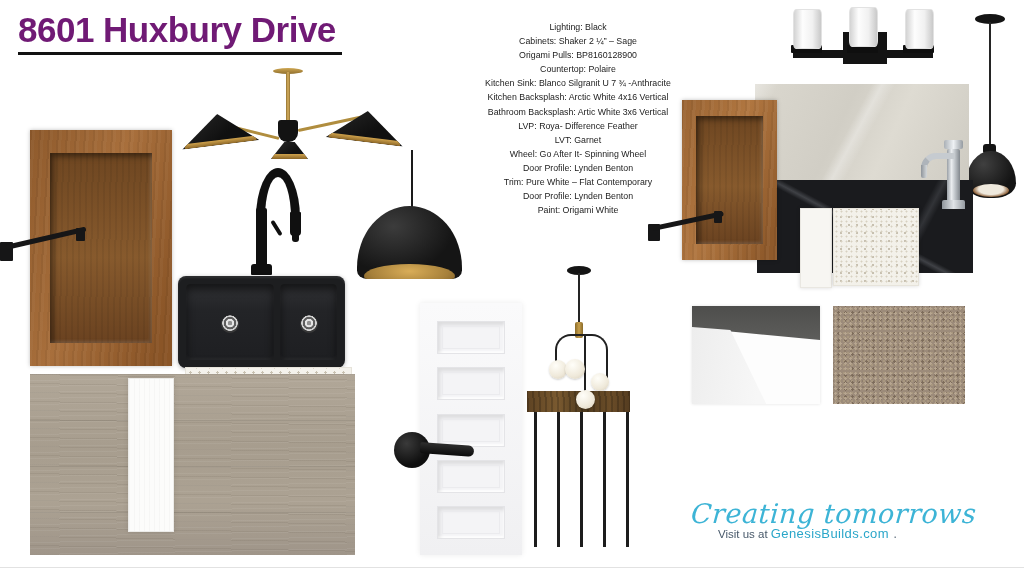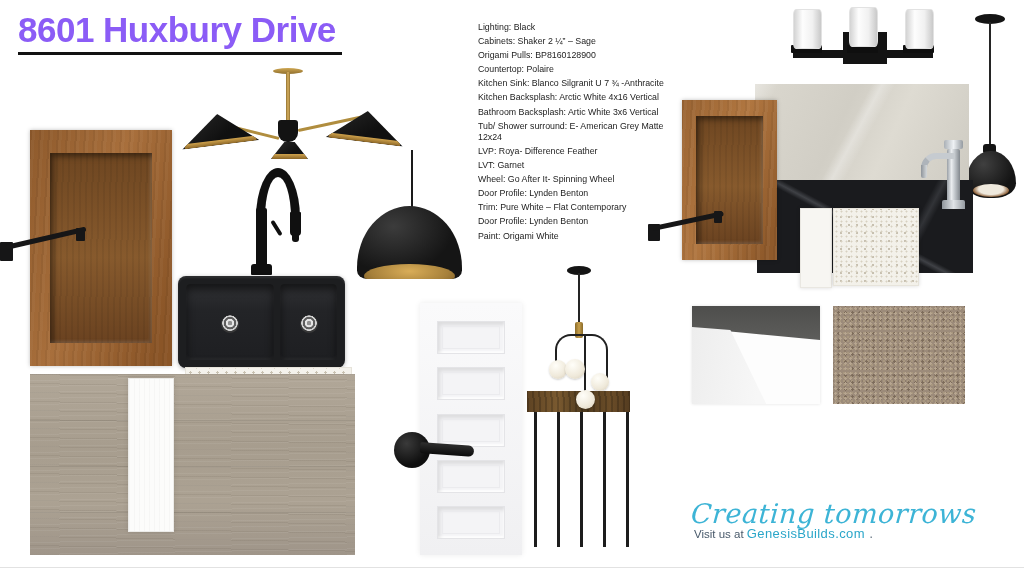--- a/index.html
+++ b/index.html
@@ -1,25 +1,25 @@
 <!DOCTYPE html>
 <html><head>
 <meta charset="utf-8">
 <style>
   html,body{margin:0;padding:0;background:#fff;}
   .board{position:relative;width:1024px;height:575px;background:#ffffff;overflow:hidden;
          font-family:"Liberation Sans", sans-serif;}
   .abs{position:absolute;}
 
   
-  .title{left:18px;top:10px;font-size:35px;font-weight:800;color:#8b5cf6;
+  .title{left:18px;top:10px;font-size:35px;font-weight:800;color:#701a75;
          border-bottom:3px solid #111;padding:0 6px 2px 0;letter-spacing:-.5px;}
 
   
-  .specs{left:478px;top:22px;width:200px;}
+  .specs{left:478px;top:22px;width:200px;text-align:center;}
   .spec-line{font-size:8.8px;line-height:11.2px;color:#1c1c1c;margin-bottom:2.9px;}
 
   
   .cab{background:
         repeating-linear-gradient(93deg,rgba(0,0,0,.05) 0 2px,rgba(255,255,255,.03) 2px 5px,transparent 5px 9px),
         linear-gradient(110deg,#8e5a2c,#a86f3c 45%,#8a5527 90%);
        box-shadow:0 0 4px rgba(0,0,0,.25);}
   .cab-panel{position:absolute;background:
         repeating-linear-gradient(91deg,rgba(0,0,0,.06) 0 2px,transparent 2px 6px),
         linear-gradient(180deg,#6e4621,#875a2d 55%,#6a4220);
@@ -217,21 +217,21 @@
                          radial-gradient(#8d7c6b .8px,transparent 1px);
         background-size:5px 5px,7px 7px,4px 4px,6px 6px;
         background-position:0 0,2px 3px,1px 1px,3px 0;}
 
   
   .notes{left:692px;top:421px;width:304px;color:#111;}
   .note-p{font-size:9.8px;line-height:13.2px;margin:0 0 5px 0;}
   .logo{left:690px;top:498px;width:230px;}
   .tagline{font-family:"DejaVu Serif", serif;font-style:italic;font-size:27px;color:#3db4d6;
            letter-spacing:.5px;transform:skewX(-4deg);transform-origin:left bottom;white-space:nowrap;}
-  .visit{margin-top:-5px;padding-left:4px;white-space:nowrap;}
+  .visit{margin-top:-5px;padding-left:4px;white-space:nowrap;margin-left:24px;}
   .visit-prefix{font-size:11.5px;color:#48596a;}
   .visit-site{font-size:13px;color:#2aa6c9;letter-spacing:.4px;}
   .visit-suffix{font-size:12px;color:#5a6a78;}
 
   .bottom-edge{left:0;top:567px;width:1024px;height:1px;background:#e2e2e2;}
 </style>
 </head>
 <body>
 
 <div class="board">
@@ -239,21 +239,20 @@
   <div class="abs title">8601 Huxbury Drive</div>
 
   <div class="abs specs">
     <div class="spec-line">Lighting:  Black</div>
     <div class="spec-line">Cabinets: Shaker 2 ¼” – Sage</div>
     <div class="spec-line">Origami Pulls: BP8160128900</div>
     <div class="spec-line">Countertop: Polaire</div>
     <div class="spec-line">Kitchen Sink: Blanco Silgranit U 7 ¾ -Anthracite</div>
     <div class="spec-line">Kitchen Backsplash: Arctic White 4x16 Vertical</div>
     <div class="spec-line">Bathroom Backsplash: Artic White 3x6 Vertical</div>
-    <div class="spec-line">Tub/ Shower surround: E- American Grey Matte 12x24</div>
     <div class="spec-line">LVP: Roya- Difference Feather</div>
     <div class="spec-line">LVT: Garnet</div>
     <div class="spec-line">Wheel: Go After It- Spinning Wheel</div>
     <div class="spec-line">Door Profile: Lynden Benton</div>
     <div class="spec-line">Trim: Pure White – Flat Contemporary</div>
     <div class="spec-line">Door Profile: Lynden Benton</div>
     <div class="spec-line">Paint: Origami White</div>
   </div>
 
   <div class="abs cab cab-left">

